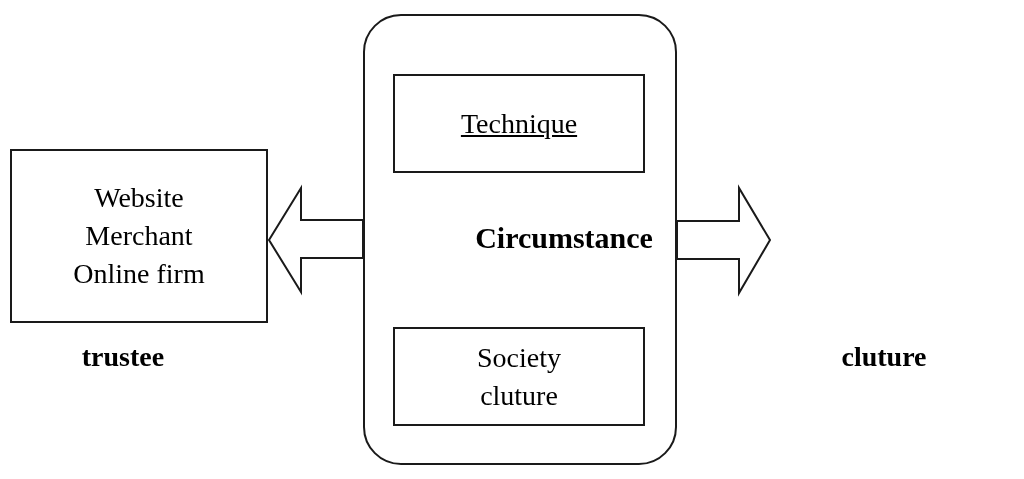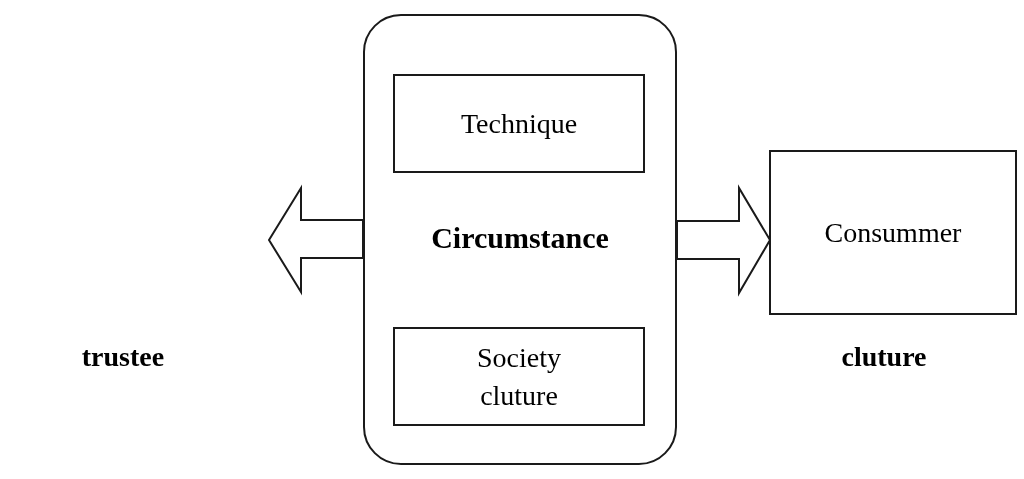--- a/index.html
+++ b/index.html
@@ -50,31 +50,32 @@
     position: absolute;
     box-sizing: border-box;
     left: 363px;
     top: 14px;
     width: 314px;
     height: 451px;
     border: 2px solid #1a1a1a;
     border-radius: 38px;
     background: #ffffff;
   }
-  .technique-box { left: 393px; top: 74px;  width: 252px; height: 99px; }
+  .technique-box { left: 393px; top: 74px;  width: 252px; height: 99px; text-decoration: underline; }
   .society-box   { left: 393px; top: 299px; width: 252px; height: 99px; margin-top: 28px; }
   .center-label {
     position: absolute;
     left: 363px;
     top: 220px;
     width: 314px;
     text-align: center;
     font-size: 30px;
     font-weight: bold;
     line-height: 36px;
+    padding-left: 44px;
   }
   .role-label {
     position: absolute;
     text-align: center;
     font-size: 28px;
     font-weight: bold;
     line-height: 30px;
   }
   .trustee-label { left: -6px;  top: 342px; width: 258px; }
   .trustor-label { left: 760px; top: 342px; width: 248px; }
@@ -84,31 +85,33 @@
 
 <div class="canvas">
 
   <svg class="overlay" width="1024" height="479" viewBox="0 0 1024 479">
     <polygon points="269,240 301,188 301,220 363,220 363,258 301,258 301,292"></polygon>
     <polygon points="677,221 739,221 739,188 770,240 739,293 739,259 677,259"></polygon>
   </svg>
 
   <div class="rounded-rect"></div>
 
+  <div class="box left-box">
+    <div class="box-text">Website
+Merchant
+Online firm</div>
+  </div>
   <div class="role-label trustee-label">trustee</div>
 
   <div class="box technique-box">
     <div class="box-text">Technique</div>
   </div>
 
   <div class="center-label">Circumstance</div>
 
   <div class="box society-box">
     <div class="box-text">Society
 cluture</div>
   </div>
 
-  <div class="box right-box">
-    <div class="box-text">Consummer</div>
-  </div>
   <div class="role-label trustor-label">cluture</div>
 
 </div>
 
 </body></html>

